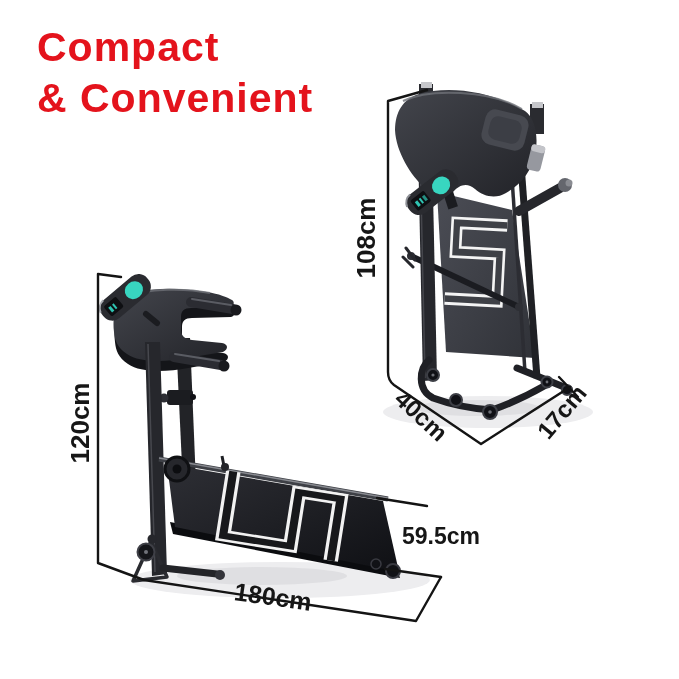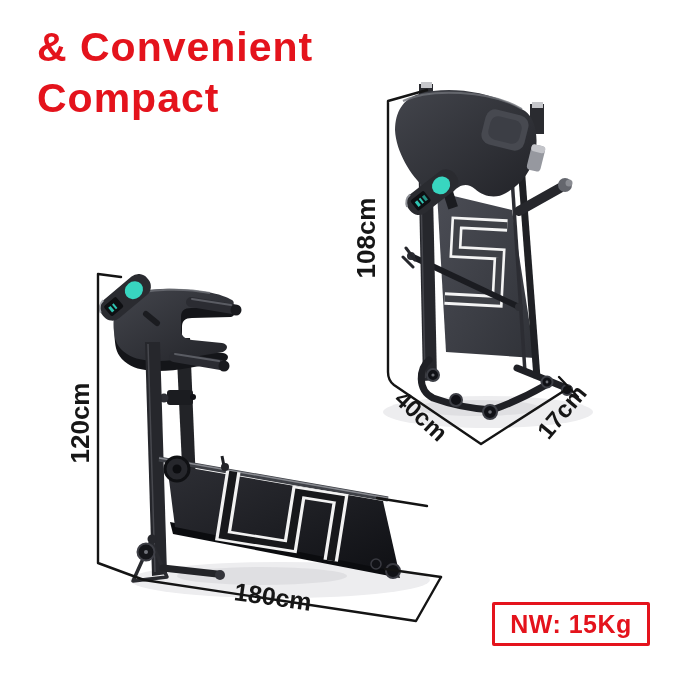--- a/index.html
+++ b/index.html
@@ -36,22 +36,22 @@
   svg{position:absolute;left:0;top:0;}
   .teal-fill{fill:var(--console-teal);}
   .dimline{stroke:#141414;stroke-width:2.4;fill:none;stroke-linecap:round;stroke-linejoin:round;}
 </style>
 </head>
 <body>
 
 <div class="canvas">
 
   <div class="headline">
+    <div>Compact</div>
     <div>&amp; Convenient</div>
-    <div>Compact</div>
   </div>
 
   <svg width="679" height="679" viewBox="0 0 679 679">
     <defs>
       <linearGradient id="gDesk" x1="0" y1="0" x2="1" y2="1">
         <stop offset="0" stop-color="#43454c"></stop>
           <stop offset="1" stop-color="#222328"></stop>
       </linearGradient>
       <linearGradient id="gPanel" x1="0" y1="0" x2="1" y2="1">
         <stop offset="0" stop-color="#4b4d55"></stop>
@@ -211,17 +211,15 @@
       <path class="dimline" d="M377,498 L427,506"></path>
       <path class="dimline" d="M385,569 L441,577"></path>
     </g>
   </svg>
 
   <div class="dim-label" id="dim-108">108cm</div>
   <div class="dim-label" id="dim-120">120cm</div>
   <div class="dim-label" id="dim-40">40cm</div>
   <div class="dim-label" id="dim-17">17cm</div>
   <div class="dim-label" id="dim-180">180cm</div>
-
-  <div class="nw-badge">
-    <span>NW: 15Kg</span>
-  </div>
+  <div class="dim-label" id="dim-59">59.5cm</div>
+
 </div>
 
 </body></html>

